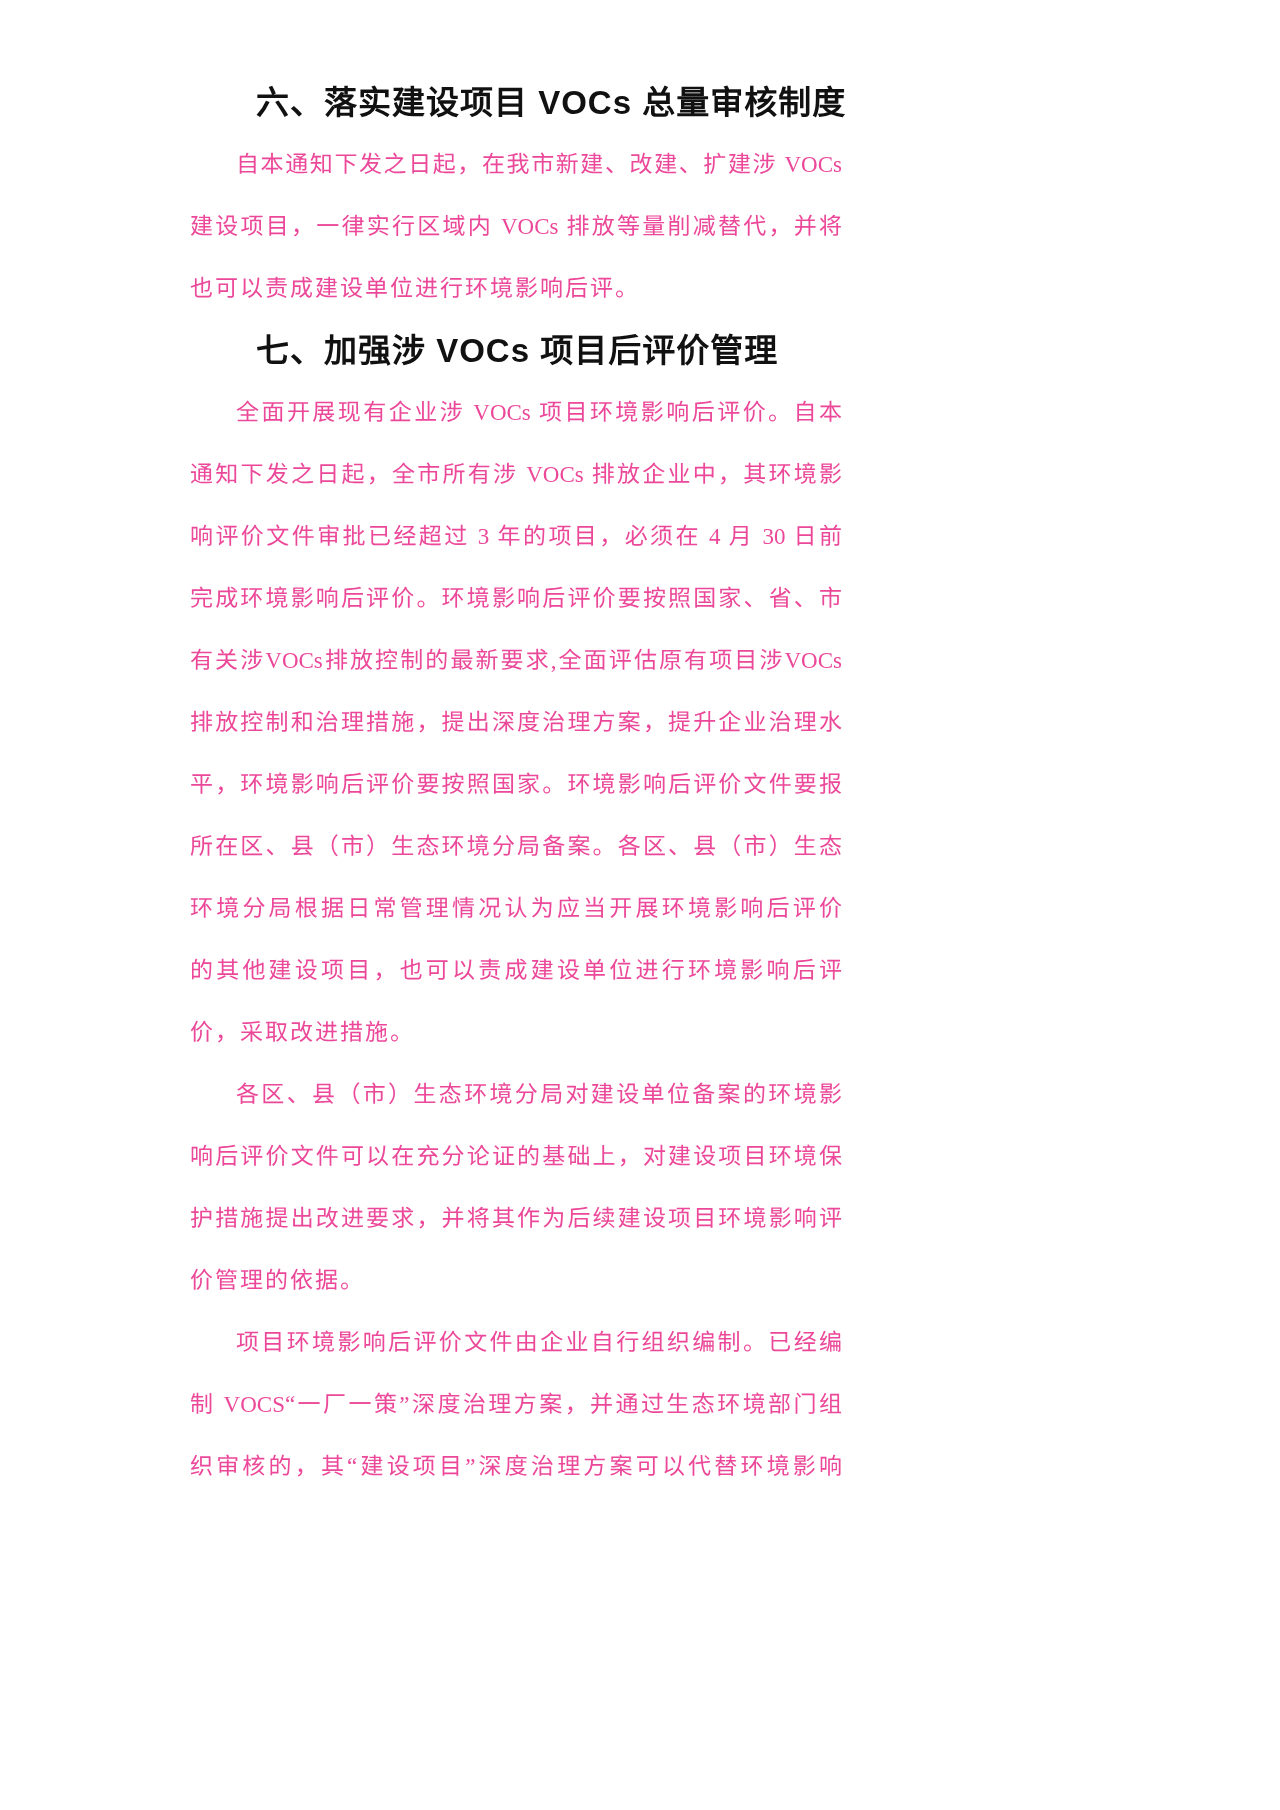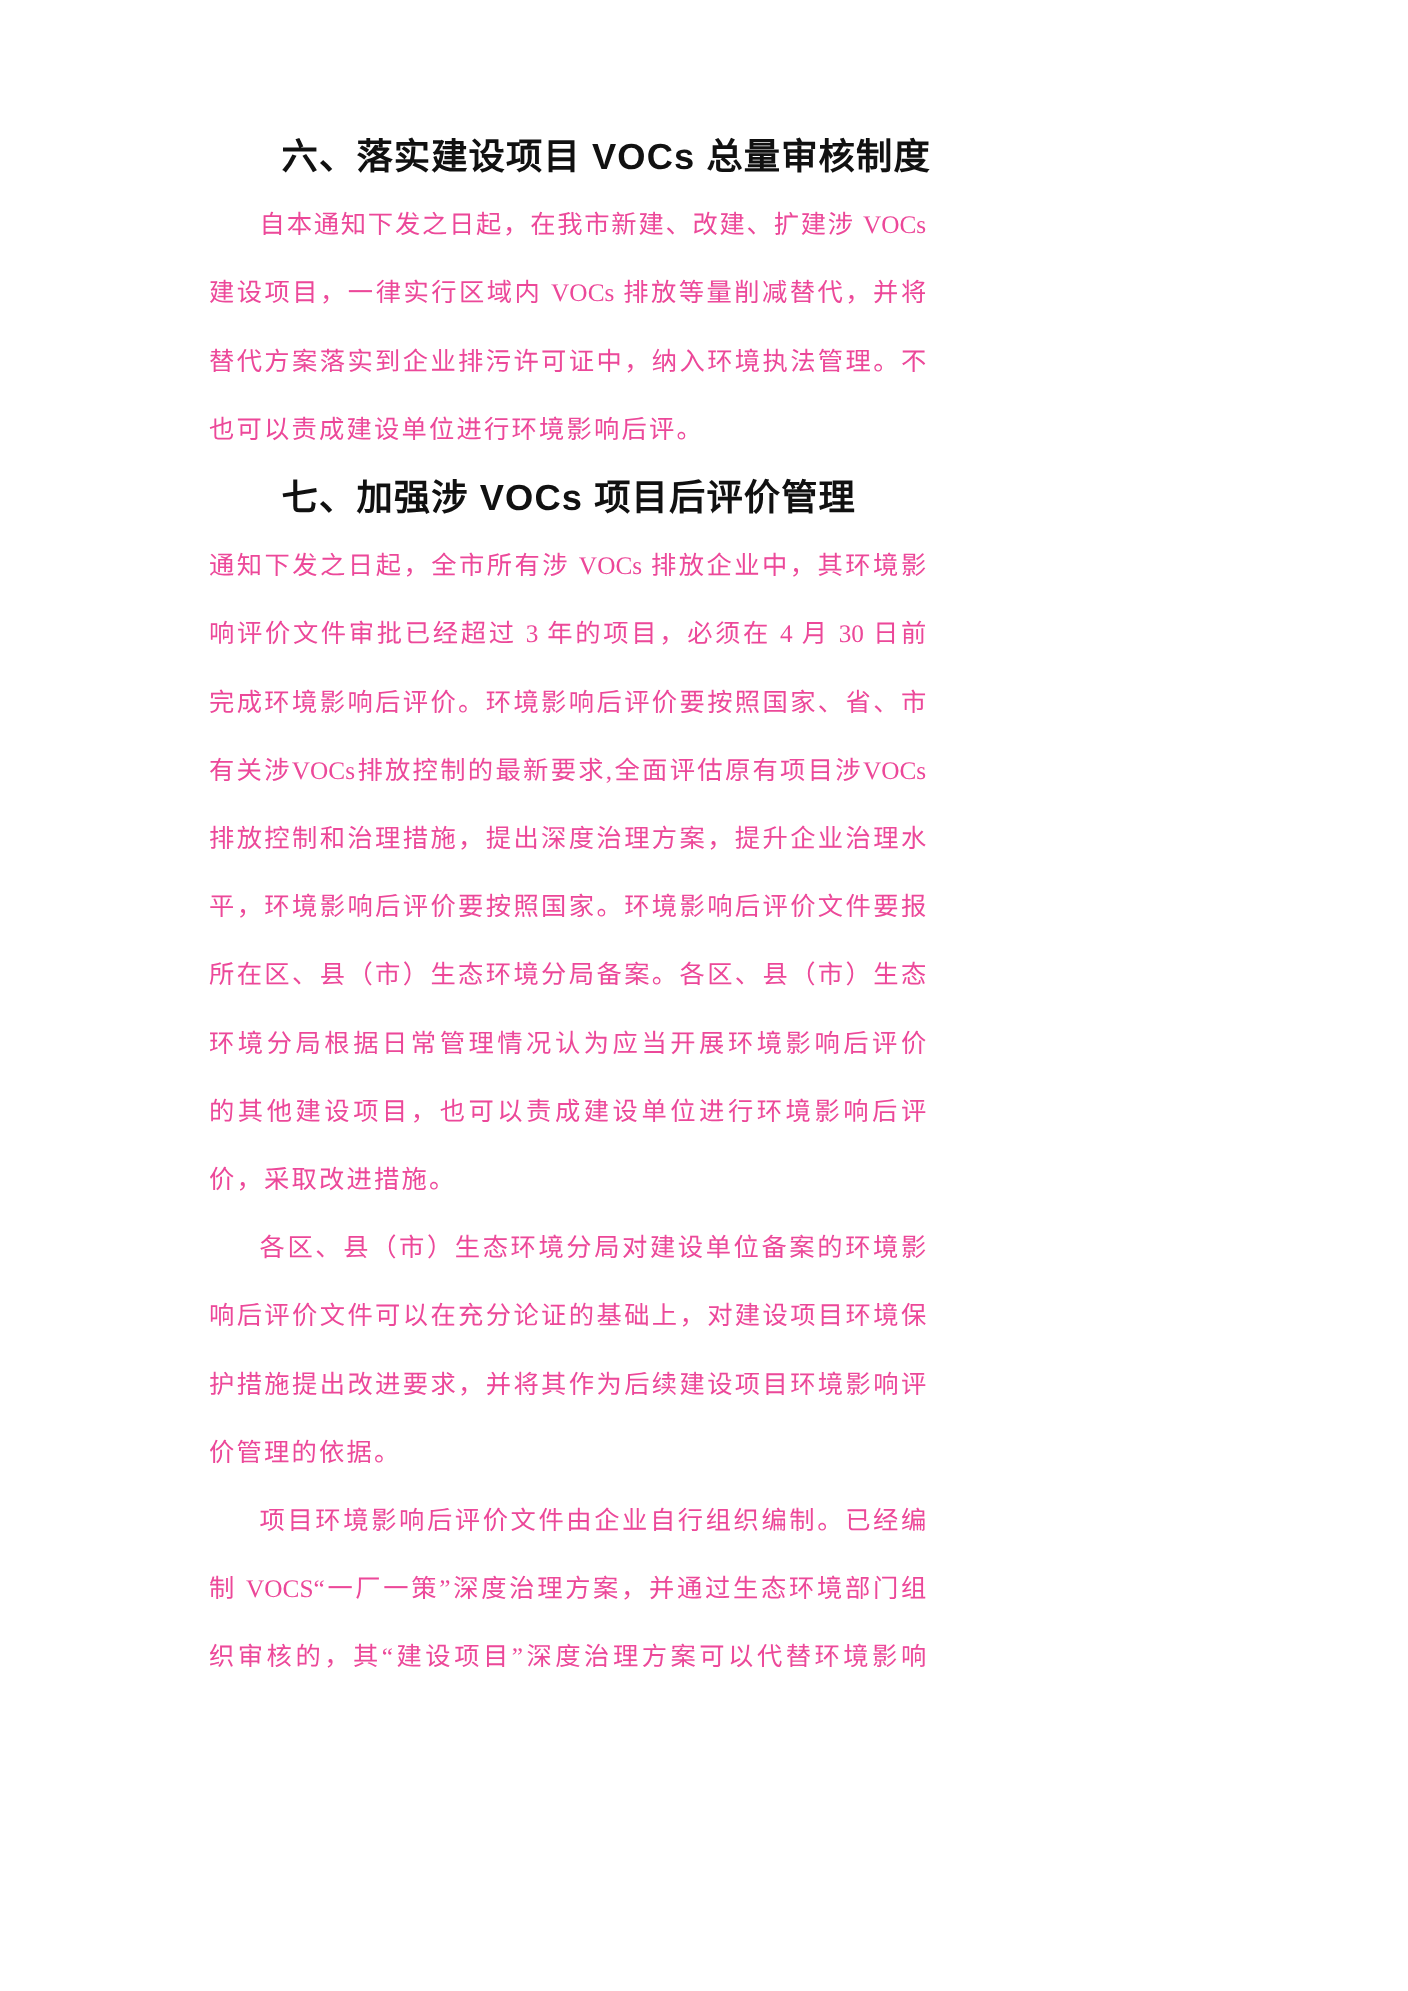--- a/index.html
+++ b/index.html
@@ -7,21 +7,21 @@
     width: 1280px;
     height: 1810px;
     background: #ffffff;
     font-family: "Liberation Serif", serif;
   }
   .page {
     box-sizing: border-box;
     width: 1037px;
     height: 1810px;
     background: #ffffff;
-    padding: 112px 195px 0 190px;
+    padding: 72px 195px 0 190px;
     overflow: hidden;
   }
   .line {
     height: 62px;
     line-height: 62px;
     font-size: 23px;
     color: #ec4899;
     font-family: "Liberation Serif", serif;
     letter-spacing: 2px;
     white-space: nowrap;
@@ -42,23 +42,23 @@
     color: #111111;
   }
 </style>
 </head>
 <body>
 
 <div class="page">
   <div class="line heading indent">六、落实建设项目 VOCs 总量审核制度</div>
   <div class="line just indent">自本通知下发之日起，在我市新建、改建、扩建涉 VOCs</div>
   <div class="line just">建设项目，一律实行区域内 VOCs 排放等量削减替代，并将</div>
-  <div class="line just">替代方案落实到企业排污许可证中，纳入环境执法管理。不</div>
   <div class="line">也可以责成建设单位进行环境影响后评。</div>
   <div class="line heading indent">七、加强涉 VOCs 项目后评价管理</div>
+  <div class="line just indent">全面开展现有企业涉 VOCs 项目环境影响后评价。自本</div>
   <div class="line just">通知下发之日起，全市所有涉 VOCs 排放企业中，其环境影</div>
   <div class="line just">响评价文件审批已经超过 3 年的项目，必须在 4 月 30 日前</div>
   <div class="line just">完成环境影响后评价。环境影响后评价要按照国家、省、市</div>
   <div class="line just">有关涉VOCs排放控制的最新要求,全面评估原有项目涉VOCs</div>
   <div class="line just">排放控制和治理措施，提出深度治理方案，提升企业治理水</div>
   <div class="line just">平，环境影响后评价要按照国家。环境影响后评价文件要报</div>
   <div class="line just">所在区、县（市）生态环境分局备案。各区、县（市）生态</div>
   <div class="line just">环境分局根据日常管理情况认为应当开展环境影响后评价</div>
   <div class="line just">的其他建设项目，也可以责成建设单位进行环境影响后评</div>
   <div class="line">价，采取改进措施。</div>

